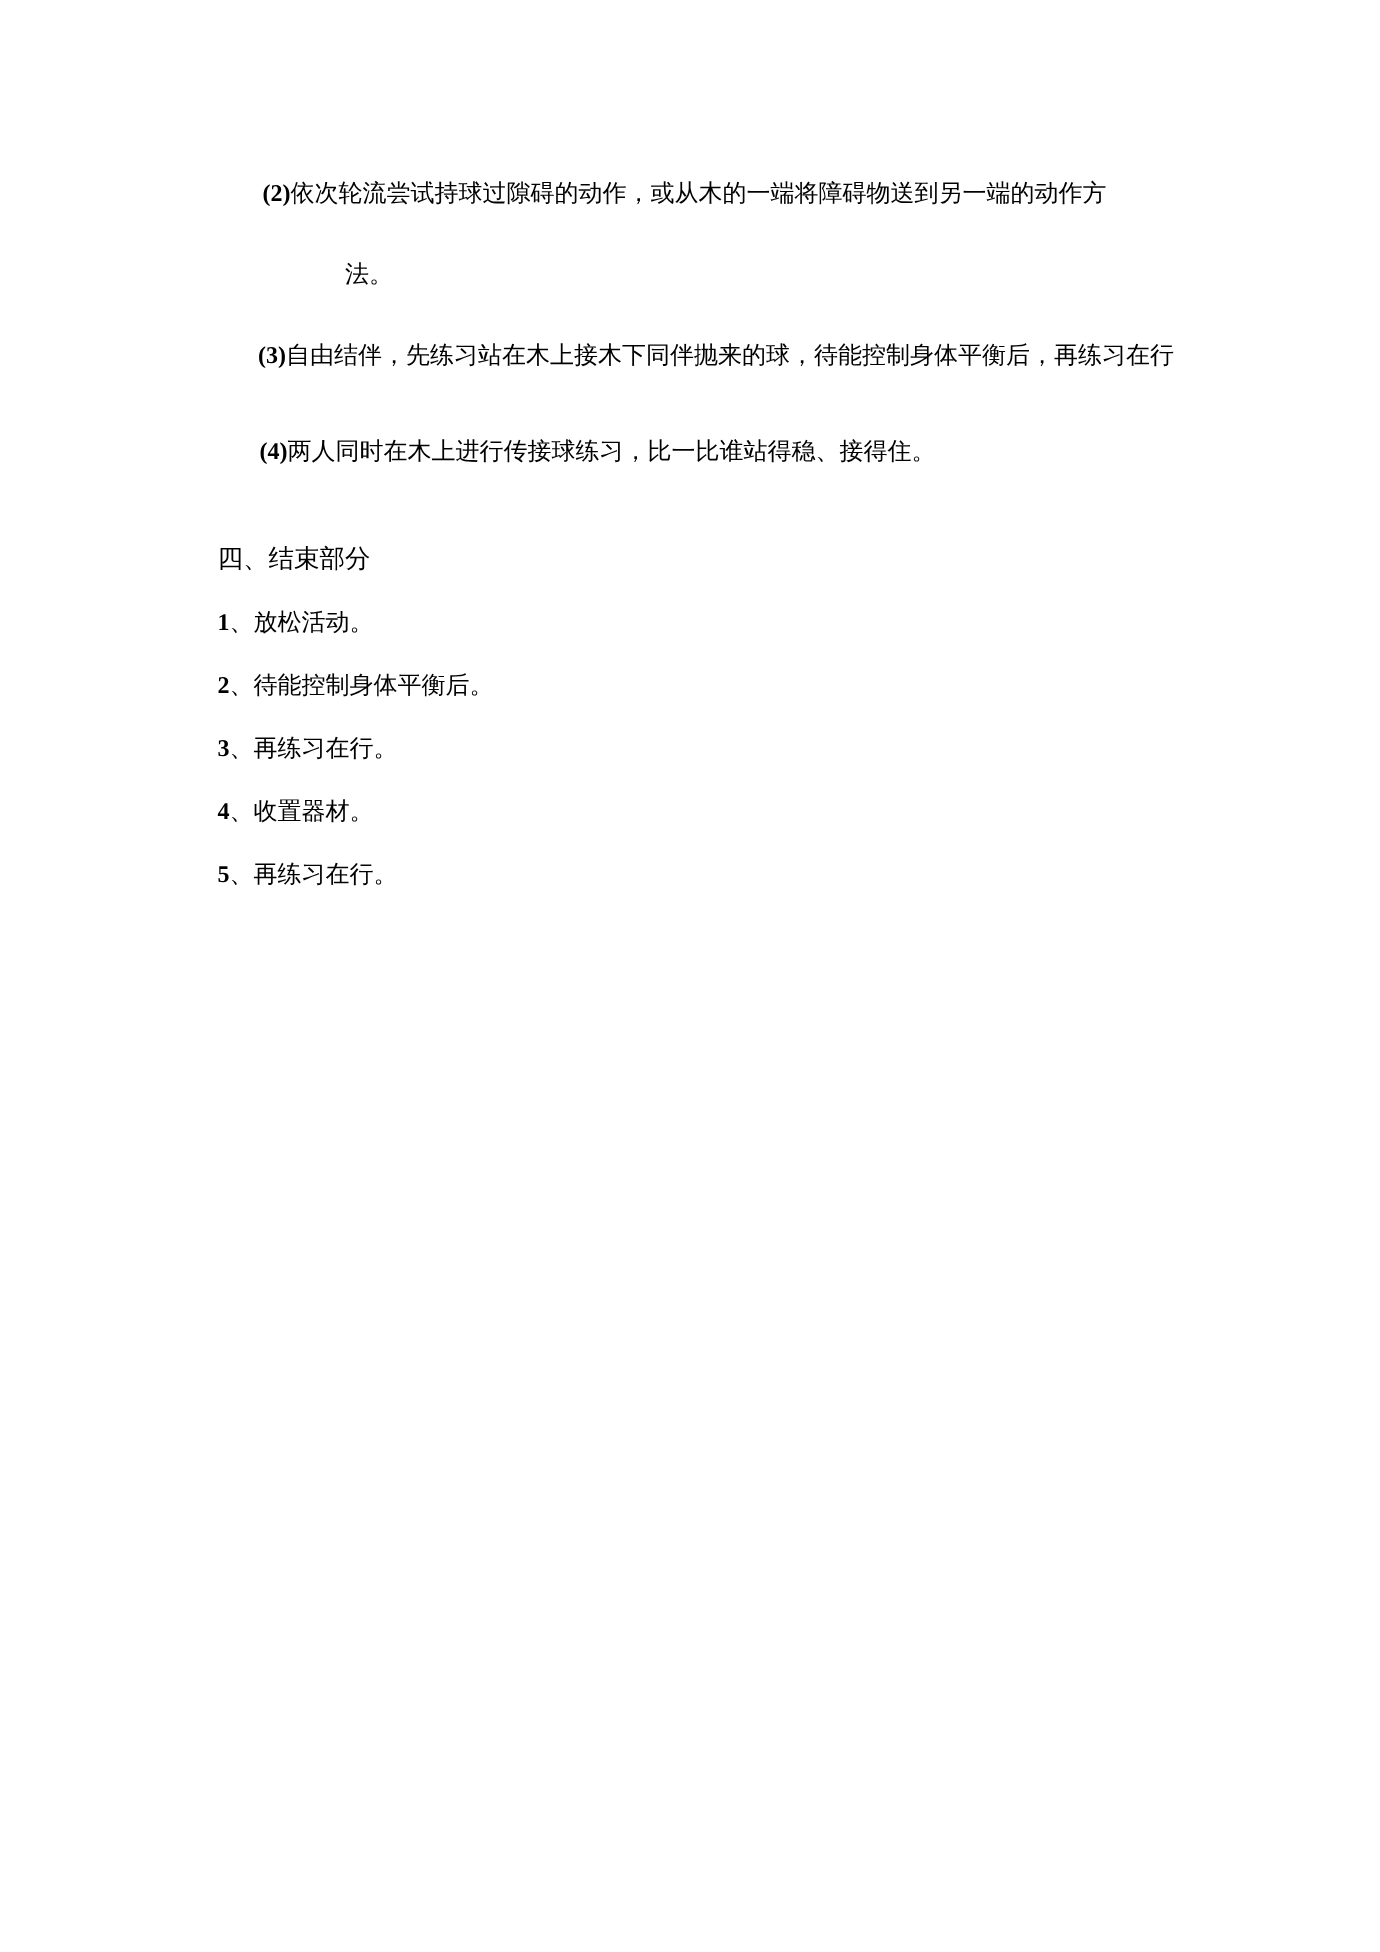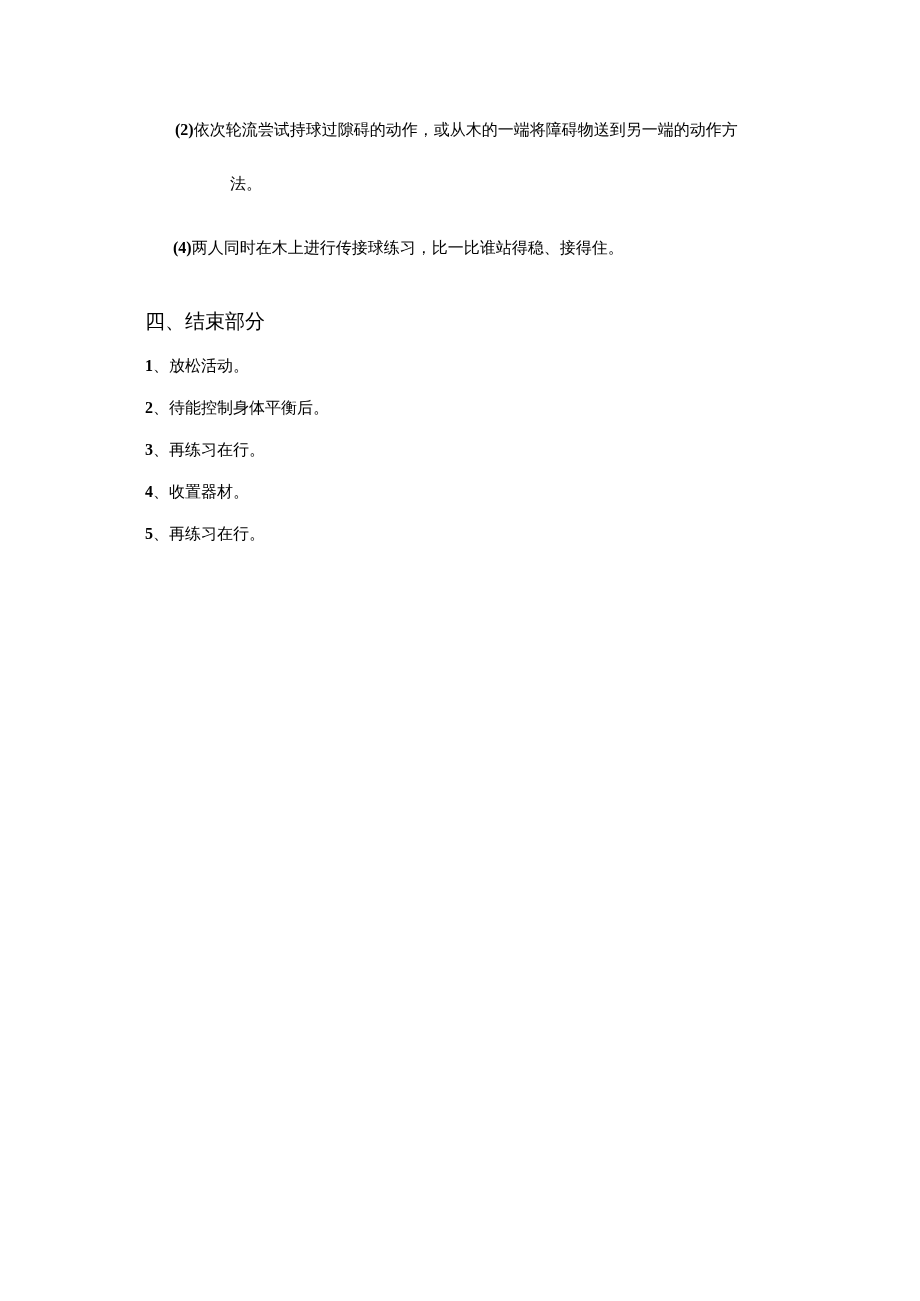--- a/index.html
+++ b/index.html
@@ -34,21 +34,21 @@
     }
     .item-3 .indent {
       padding-left: 50px;
     }
     .item-4 {
       padding-left: 28px;
       margin-bottom: 46px;
       margin-top: 40px;
     }
     .section-title {
-      font-size: 20px;
+      font-size: 17px;
       margin-bottom: 1px;
     }
     .list-item {
       line-height: 1.5;
       margin-top: 18px;
     }
     .bold {
       font-weight: bold;
     }
   </style>
@@ -58,20 +58,23 @@
 <div class="item-2">
   <div class="item-2-line1">
     <span class="bold">(2)</span><span>依次轮流尝试持球过隙碍的动作，或从木的一端将障碍物送到另一端的动作方</span>
   </div>
   <div class="item-2-line2">
     <span>法。</span>
   </div>
 </div>
 
 <div class="item-3">
+  <div>
+    <span class="bold">(3)</span><span>自由结伴，先练习站在木上接木下同伴抛来的球，待能控制身体平衡后，再练习在行</span>
+  </div>
 </div>
 
 <div class="item-4">
   <span class="bold">(4)</span><span>两人同时在木上进行传接球练习，比一比谁站得稳、接得住。</span>
 </div>
 
 <div class="section-title">四、结束部分</div>
 
 <div class="list-item">
   <span class="bold">1</span><span>、</span><span>放松活动。</span>

